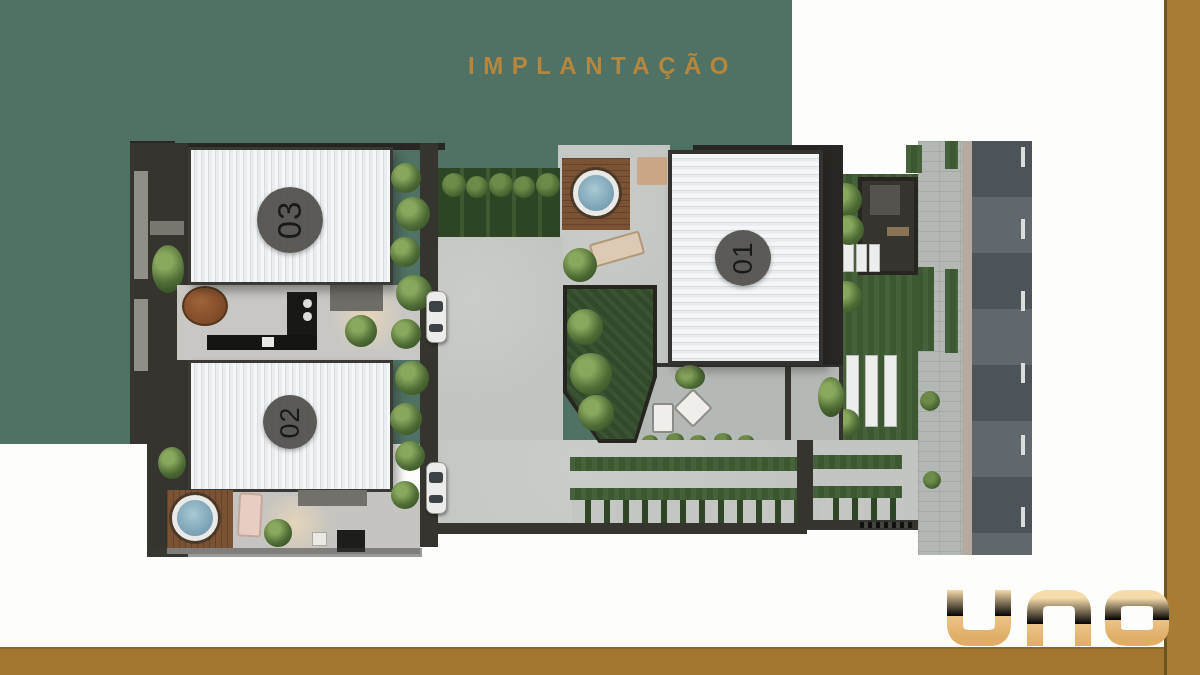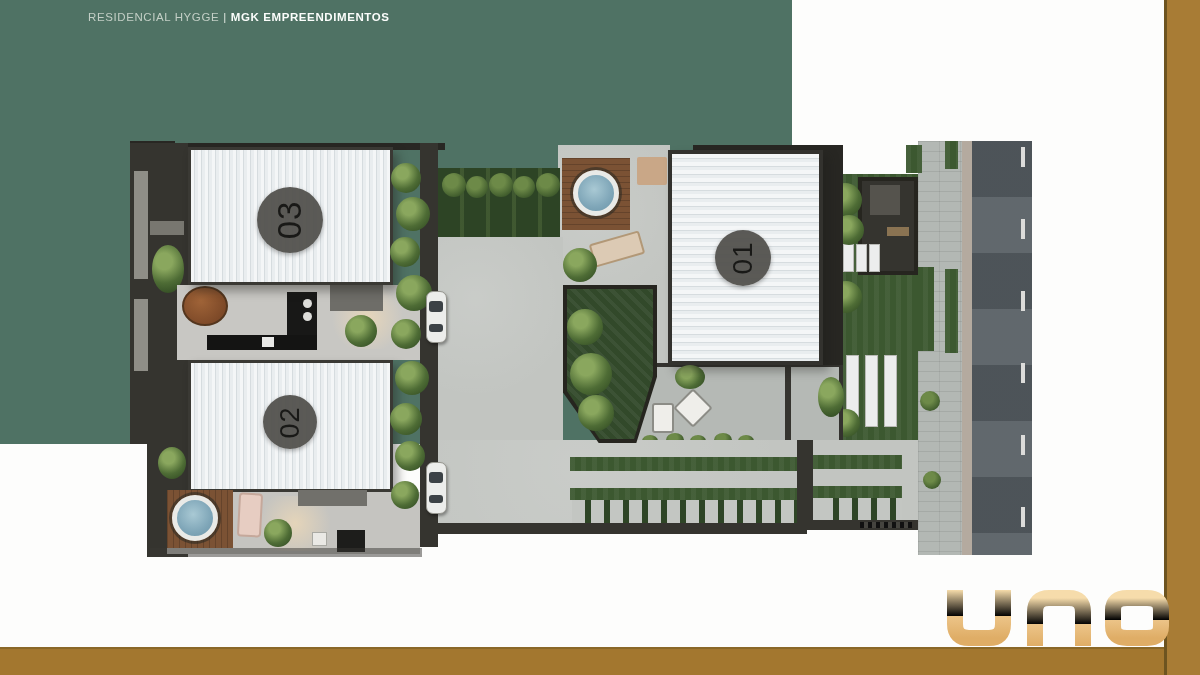--- a/index.html
+++ b/index.html
@@ -57,24 +57,22 @@
   .una{position:absolute;left:945px;top:586px;z-index:6;}
   .sr{position:absolute;width:1px;height:1px;overflow:hidden;clip-path:inset(50%);}
 </style>
 </head>
 <body>
 
 <div class="slide">
 
   <div class="green-panel"></div>
 
-  <div class="header">
-    <span class="proj">RESIDENCIAL HYGGE</span><span class="sep">|</span><span class="comp">MGK EMPREENDIMENTOS</span>
-  </div>
-
+
+  <div class="title">IMPLANTAÇÃO</div>
 
   <div class="sp">
 
     <div class="road" style="left:832px;top:0;width:70px;height:414px;"></div>
     <div class="curb" style="left:832px;top:0;width:10px;height:414px;"></div>
     <div class="dash" style="left:891px;top:6px;width:4px;height:402px;"></div>
     <div class="sidewalk" style="left:788px;top:0;width:44px;height:414px;"></div>
     <div class="grass" style="left:776px;top:4px;width:16px;height:28px;"></div>
     <div class="grass" style="left:815px;top:0;width:13px;height:28px;"></div>
     <div class="grass" style="left:782px;top:126px;width:22px;height:84px;"></div>

